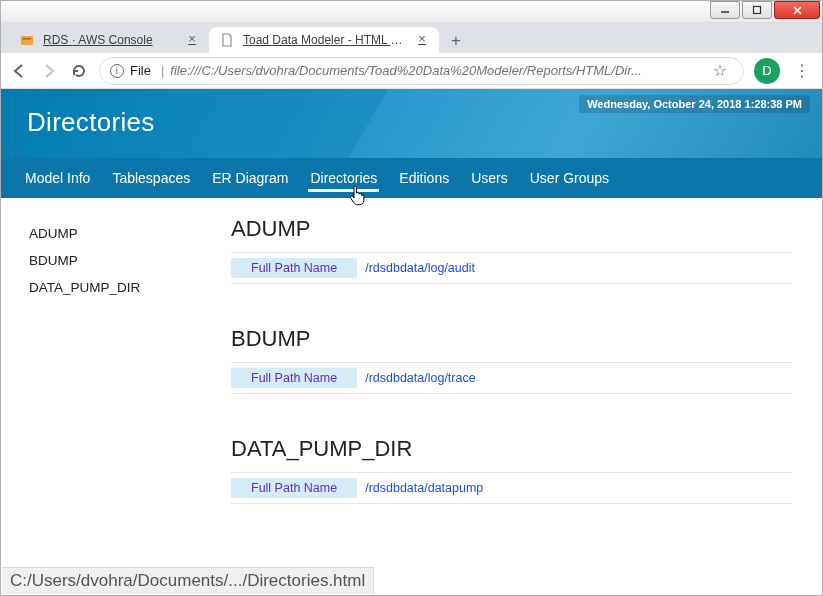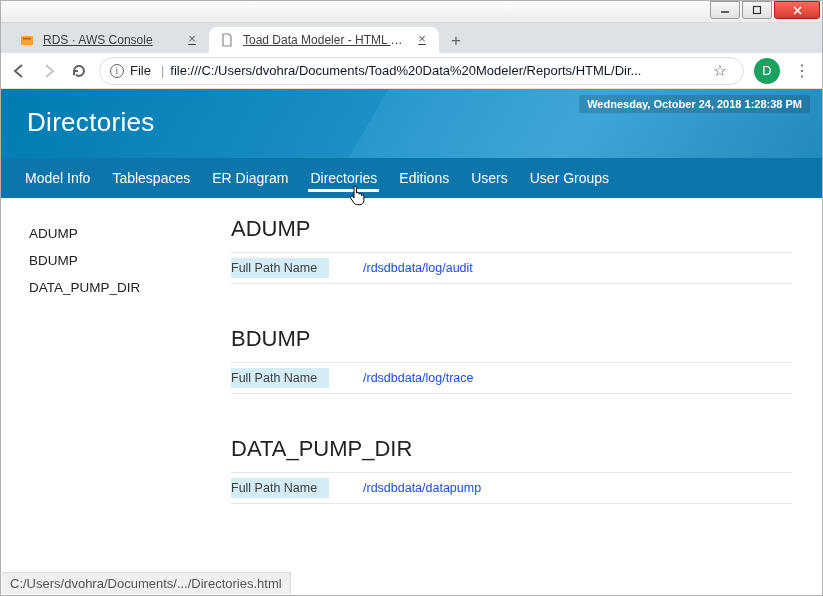--- a/index.html
+++ b/index.html
@@ -143,21 +143,21 @@
   border: 1.3px solid #5f6368;
   border-radius: 50%;
   width: 14px; height: 14px;
   font-size: 10px; line-height: 12px;
   text-align: center;
   font-style: normal;
   font-family: serif;
 }
 .addr-bar .file-label { color: #202124; margin-right: 4px; text-align: center; }
 .addr-bar .sep { color: #9aa0a6; margin: 0 6px; }
-.addr-bar .url { color: #0f172a; white-space: nowrap; overflow: hidden; text-overflow: ellipsis; flex:1;}
+.addr-bar .url { color: #737373; white-space: nowrap; overflow: hidden; text-overflow: ellipsis; flex:1;font-style:italic;}
 .addr-star { color: #5f6368; font-size: 16px; margin: 0 6px; }
 .avatar {
   width: 26px; height: 26px; border-radius: 50%;
   background: #1ba261; color: #fff;
   display:flex; align-items:center; justify-content:center;
   font-size: 13px;
 }
 .kebab { color:#5f6368; font-size:16px; padding:0 4px; }
 
 
@@ -233,33 +233,33 @@
 .field-row {
   display: flex;
   align-items: center;
   border-top: 1px solid #e6e6e6;
   border-bottom: 1px solid #e6e6e6;
   padding: 5px 0;
   font-size: 12.5px;
 }
 .field-label {
   background: #d3ecf6;
-  color: #404040;
-  padding: 3px 0;
-  margin-right: 34px;
+  color: #6d28d9;
+  padding: 3px 20px;
+  margin-right: 8px;
   min-width: 98px;
 }
 .field-value { color: #1d4ed8; }
 
 .status-bar {
   position: absolute;
   left: 1px; bottom: 1px;
   background: #eef0f2;
   color: #555;
-  font-size: 13px;
+  font-size: 17px;
   padding: 3px 8px;
   border-top: 1px solid #d9d9d9;
   border-right: 1px solid #d9d9d9;
 }
 </style>
 </head>
 <body>
 
 <div class="win-titlebar">
   <div class="win-btn">

